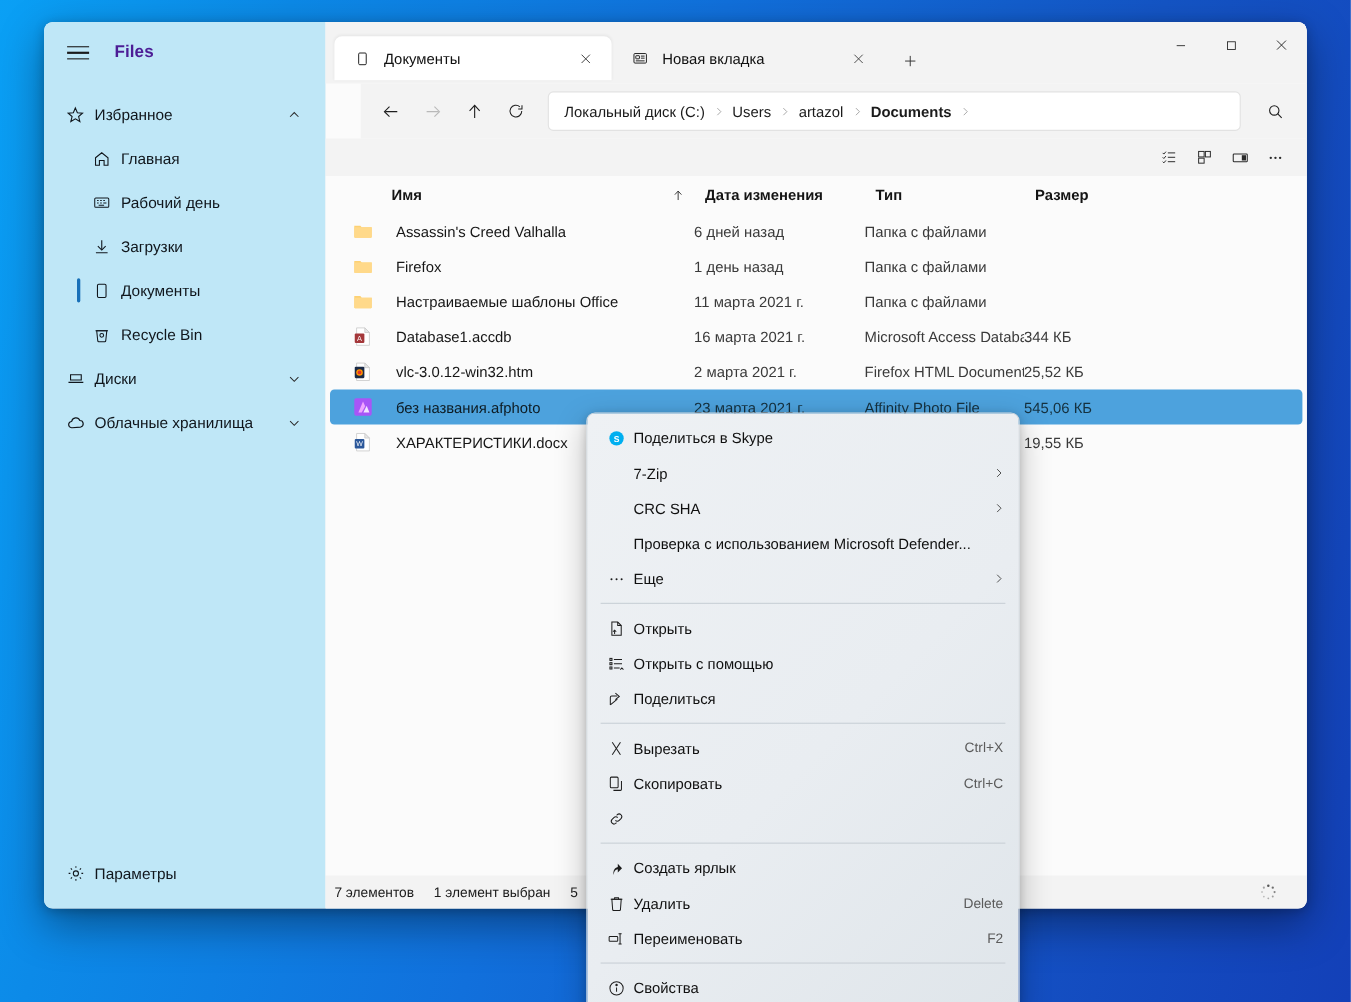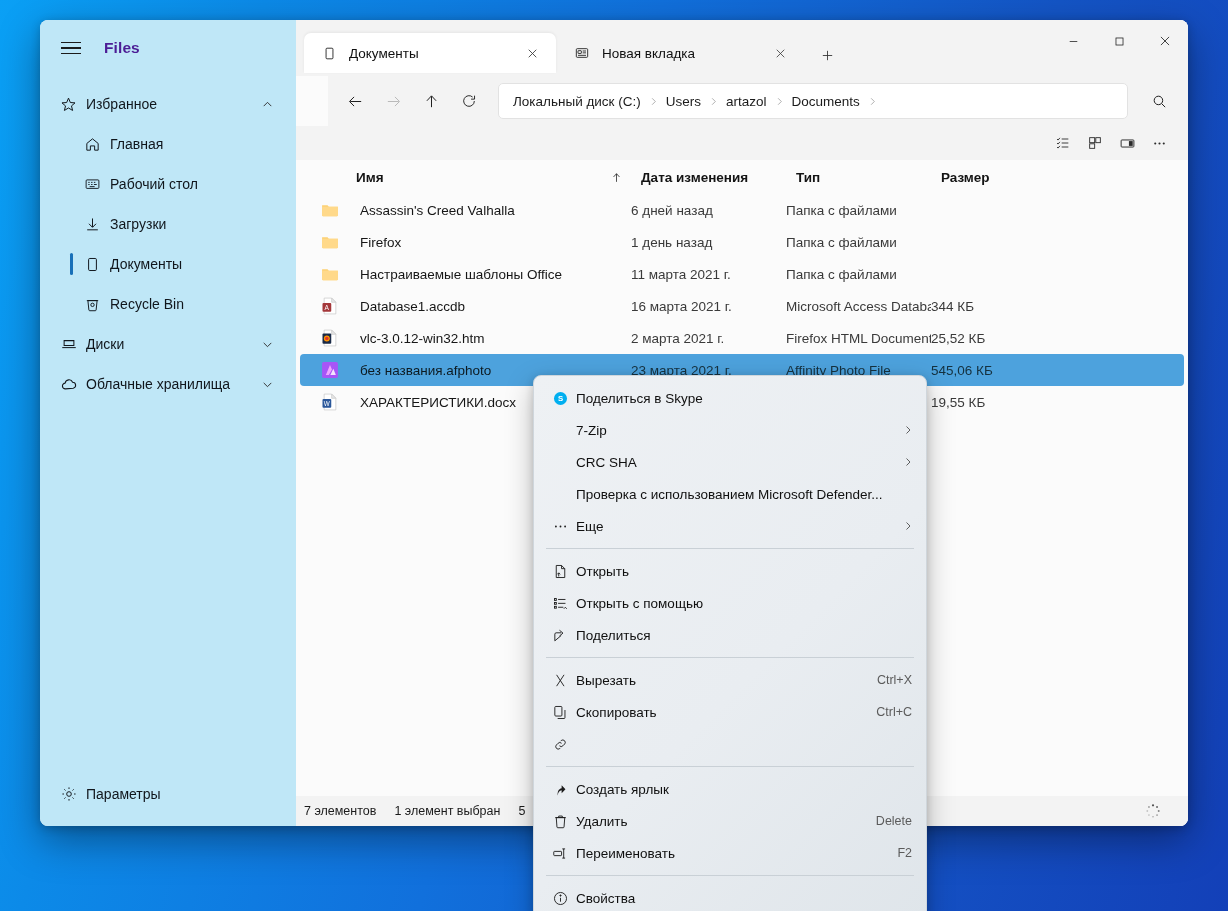--- a/index.html
+++ b/index.html
@@ -101,21 +101,21 @@
      background:#f3f3f3;margin-left:32px; }
   .navbtn { width: 34px; height: 34px; display:flex; align-items:center; justify-content:center;
      border-radius:5px; cursor:pointer; color:#1d1d1d; }
   .navbtn.disabled { color:#b9b9b9; cursor:default; }
   #breadcrumb {
     flex:1; height: 36px; background:#fff; border:1px solid #e2e2e2; border-radius:5px;
     display:flex; align-items:center; padding: 0 10px; margin-left: 8px; margin-right: 10px;
     font-size: 13.5px; color:#1b1b1b; overflow:hidden;
   }
   .crumb { white-space:nowrap; padding: 2px 4px; border-radius:3px; cursor:pointer; }
-  .crumb.current { font-weight: 400; }
+  .crumb.current { font-weight: 700; }
   .crumb-sep { color:#9a9a9a; padding: 0 3px; display:flex; align-items:center; }
   #searchbtn { width: 34px; height: 34px; display:flex; align-items:center; justify-content:center;
      border-radius:5px; cursor:pointer; color:#1d1d1d; }
 
   
   #toolbarrow { height: 34px; background:#f3f3f3; display:flex; align-items:center;
      justify-content:flex-end; padding-right: 14px; gap: 2px; }
   .tbtn { width: 30px; height: 28px; display:flex; align-items:center; justify-content:center;
      border-radius:4px; cursor:pointer; color:#2a2a2a; }
 
@@ -218,21 +218,21 @@
               <rect x="3" y="5.5" width="18" height="12" rx="1.3"></rect>
               <line x1="6" y1="9" x2="8" y2="9"></line>
                 <line x1="10" y1="9" x2="12" y2="9"></line>
                 <line x1="14" y1="9" x2="16" y2="9"></line>
               <line x1="6" y1="12" x2="8" y2="12"></line>
                 <line x1="10" y1="12" x2="12" y2="12"></line>
                 <line x1="14" y1="12" x2="18" y2="12"></line>
               <line x1="8" y1="15" x2="15" y2="15"></line>
             </svg>
           </span>
-          <span class="sb-label">Рабочий стол</span>
+          <span class="sb-label">Рабочий день</span>
         </div>
 
         <div class="sb-item">
           <span class="sb-icon">
             <svg width="17" height="17" viewBox="0 0 24 24" fill="none" stroke="currentColor" stroke-width="1.4">
               <line x1="12" y1="3.5" x2="12" y2="15.5"></line>
                 <polyline points="7,11 12,16 17,11"></polyline>
                 <line x1="4.5" y1="19.5" x2="19.5" y2="19.5"></line>
             </svg>
           </span>

